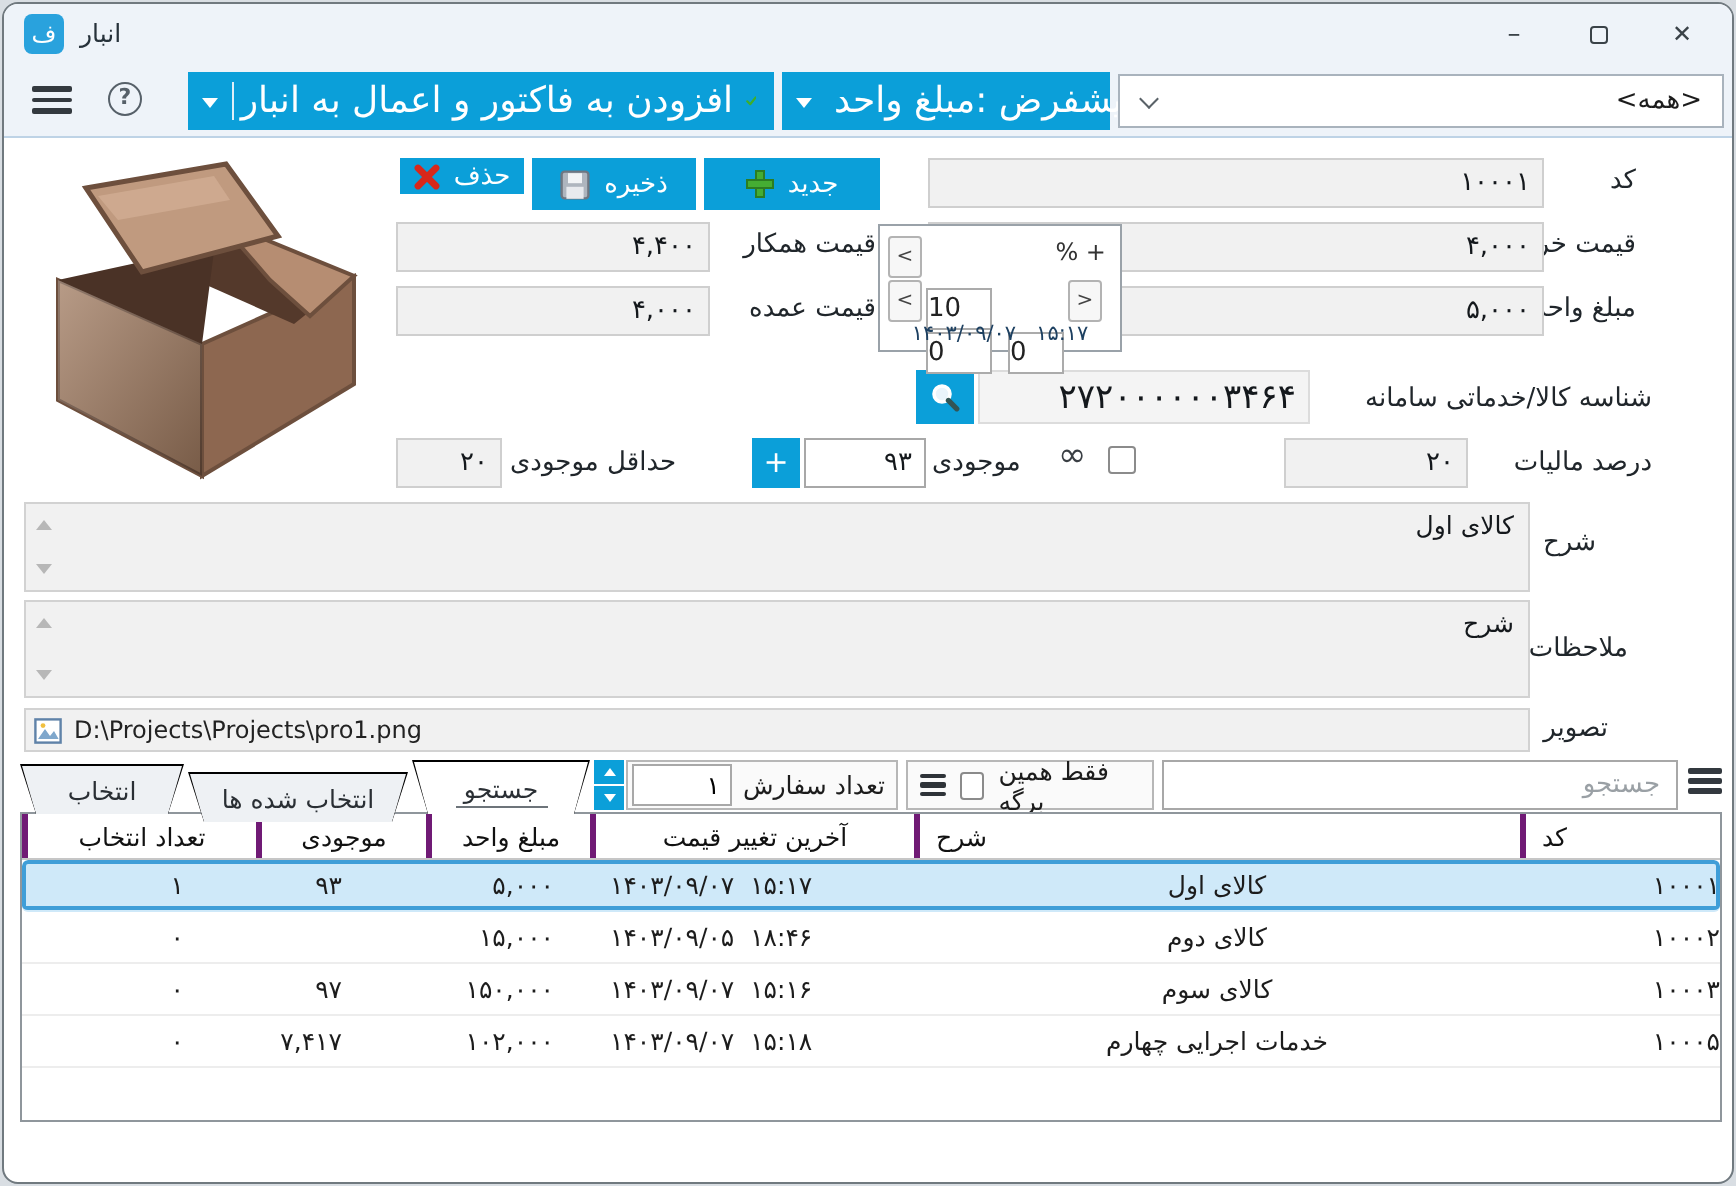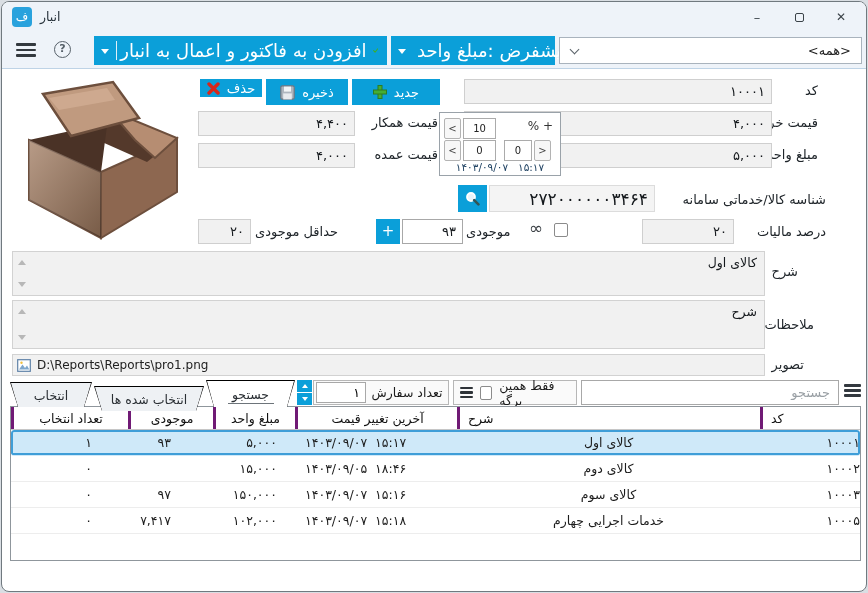--- a/index.html
+++ b/index.html
@@ -42,21 +42,21 @@
        color:#14181c;text-align:right;padding:0 6px;direction:rtl;}
   .inp.white{background:#fff;border-color:#a8a8a8;}
   .abtn{position:absolute;background:#0b9fd9;color:#fff;border:none;font:inherit;font-size:13px;
         display:flex;align-items:center;justify-content:center;gap:7px;cursor:default;}
   
   .panel{position:absolute;left:437px;top:110px;width:122px;height:64px;background:#fff;
          border:1px solid #9aa2a9;z-index:6;font-size:11px;}
   .panel .sbtn{position:absolute;width:17px;height:21px;background:#f7f7f7;border:1px solid #b3b3b3;
                border-radius:2px;font-size:10px;color:#444;text-align:center;line-height:19px;}
   .panel .pin{position:absolute;height:21px;border:1px solid #ababab;background:#fff;font:inherit;
-              font-size:10px;text-align:center;padding:0;direction:ltr;color:#222;}
+              font-size:13px;text-align:left;padding:0;direction:ltr;color:#222;margin-top:26px;}
   .panel .pct{position:absolute;right:7px;top:6px;font-size:12px;color:#333;direction:ltr;}
   .panel .pdate{position:absolute;left:0;right:0;top:48px;text-align:center;font-size:10.5px;
                 color:#1d4061;direction:ltr;white-space:pre;}
   
   .tarea{position:absolute;left:10px;width:753px;background:#f1f1f1;border:1px solid #d2d2d2;}
   .tarea .tv{position:absolute;top:3px;right:7px;font-size:12.5px;color:#14181c;}
   .sarr{position:absolute;left:5px;width:0;height:0;border:4px solid transparent;}
   .sarr.up{top:4px;border-bottom:5px solid #b7b7b7;}
   .sarr.dn{bottom:4px;border-top:5px solid #b7b7b7;}
   .imgfield{position:absolute;left:10px;top:352px;width:753px;height:22px;background:#f1f1f1;
@@ -250,21 +250,21 @@
     <span class="sarr dn"></span>
   </div>
 
   <div class="lbl" style="right:62px;top:355px">تصویر</div>
   <div class="imgfield">
     <svg width="14" height="13" viewBox="0 0 14 13">
       <rect x="0.7" y="0.7" width="12.6" height="11.6" fill="#fff" stroke="#5f82a8" stroke-width="1.2"></rect>
       <polygon points="2,10.5 5.5,5.5 8,9 10,6.5 12.3,10.5" fill="#7fa7cc"></polygon>
       <circle cx="4.5" cy="3.8" r="1.2" fill="#f0c040"></circle>
     </svg>
-    <span class="path">D:\Reports\Reports\pro1.png</span>
+    <span class="path">D:\Projects\Projects\pro1.png</span>
   </div>
 
   <div class="tab" style="left:8px;top:380px;width:82px">
     <div class="tin">انتخاب</div>
   </div>
   <div class="tab" style="left:92px;top:384px;width:110px">
     <div class="tin">انتخاب شده ها</div>
   </div>
   <div class="tab active" style="left:204px;top:378px;width:89px">
     <div class="tin">جستجو</div>

